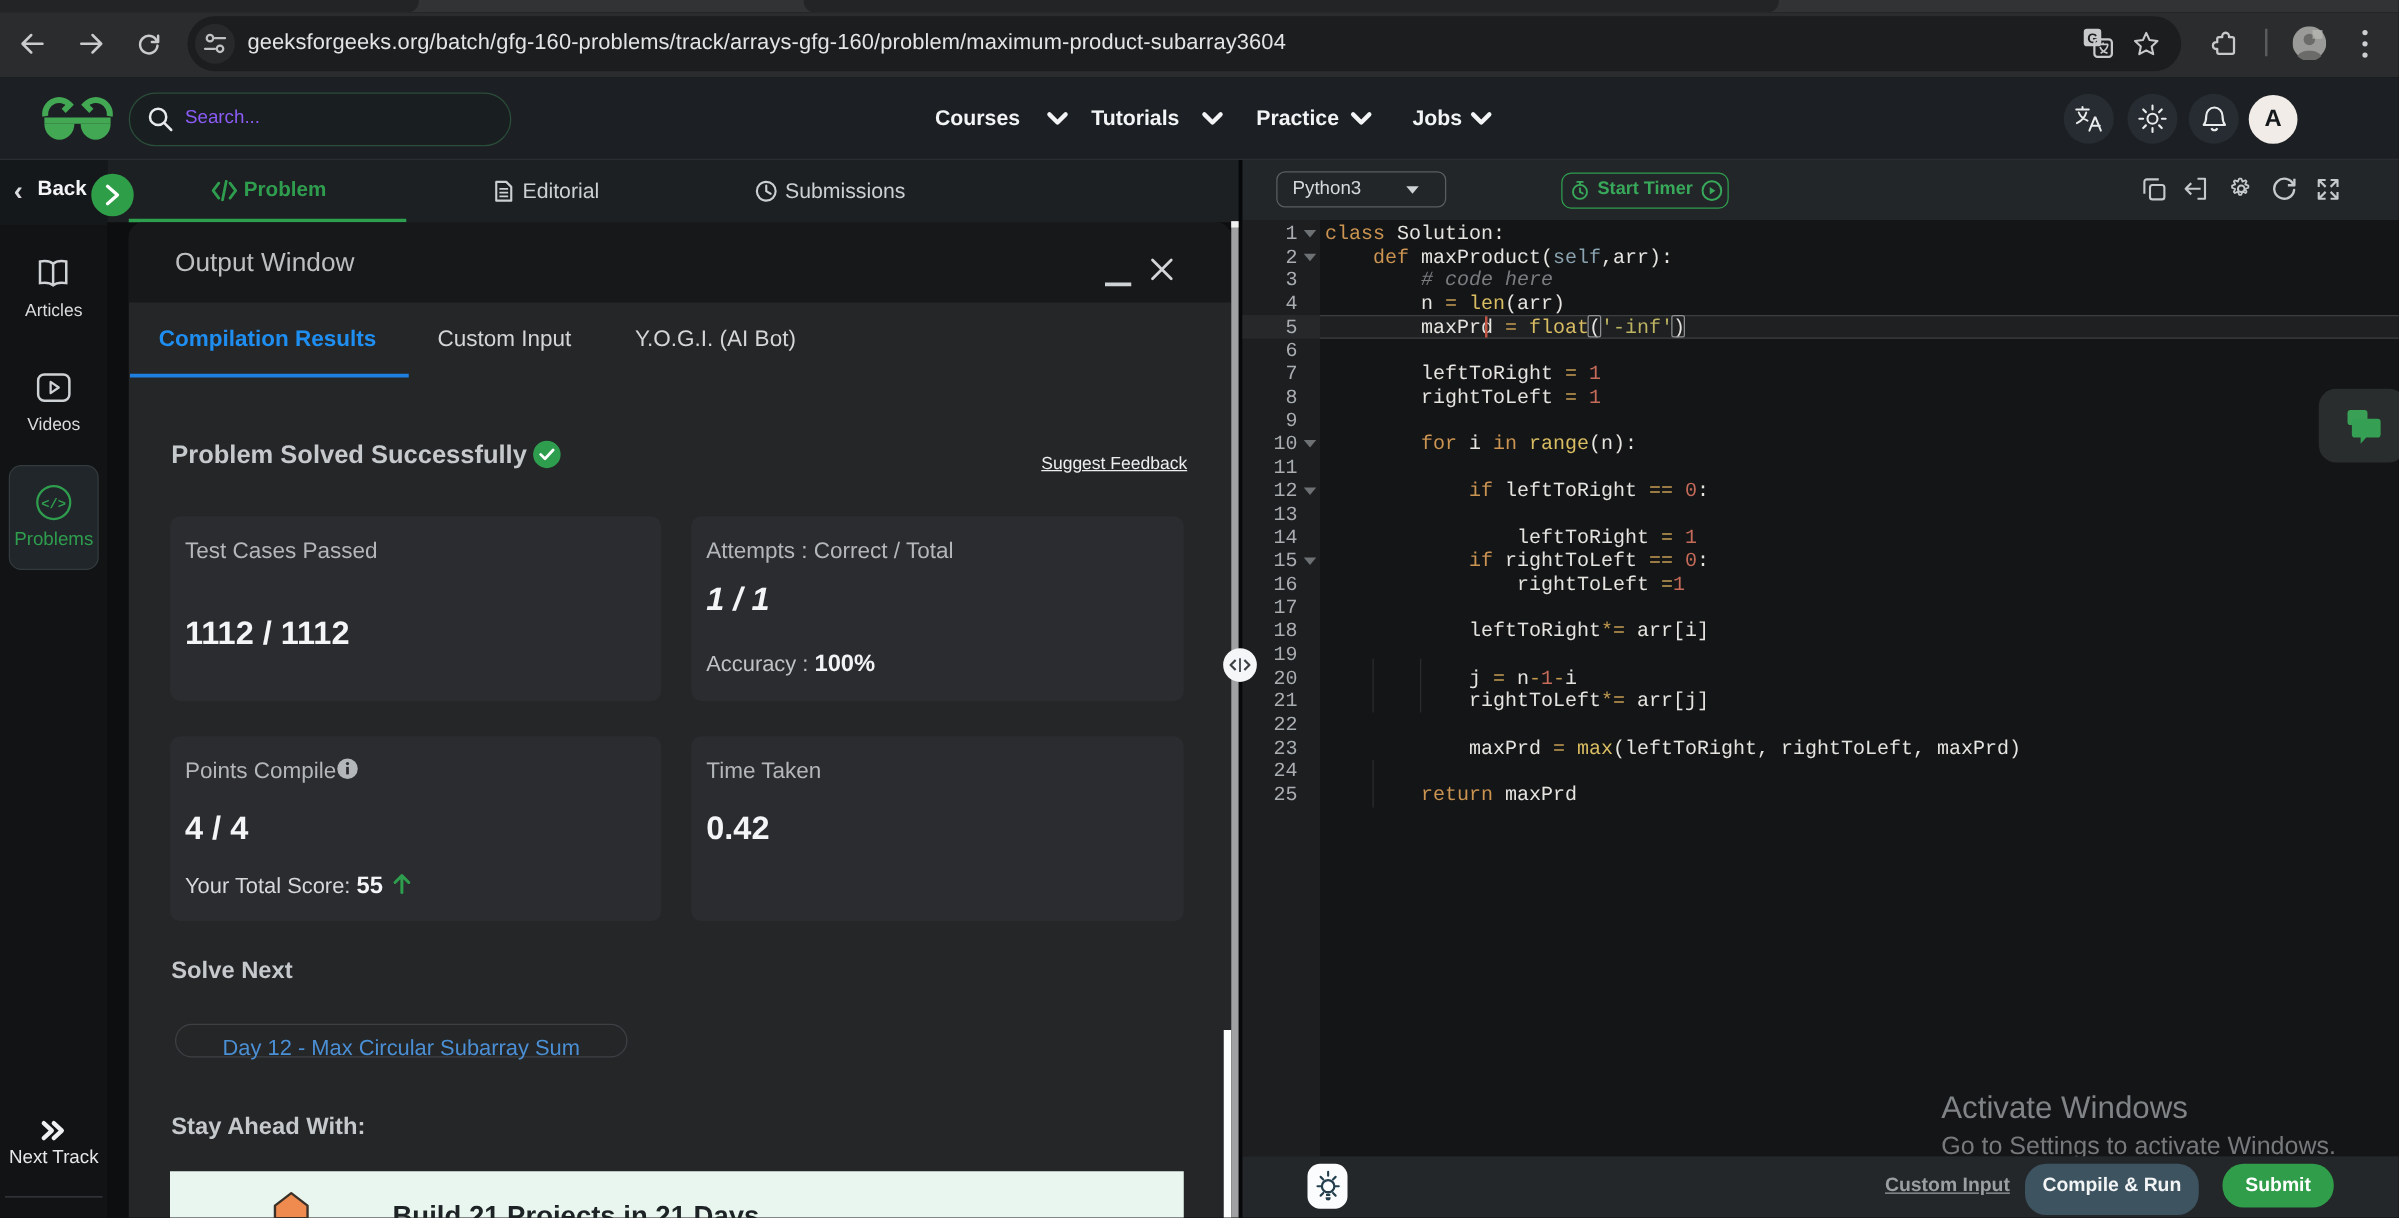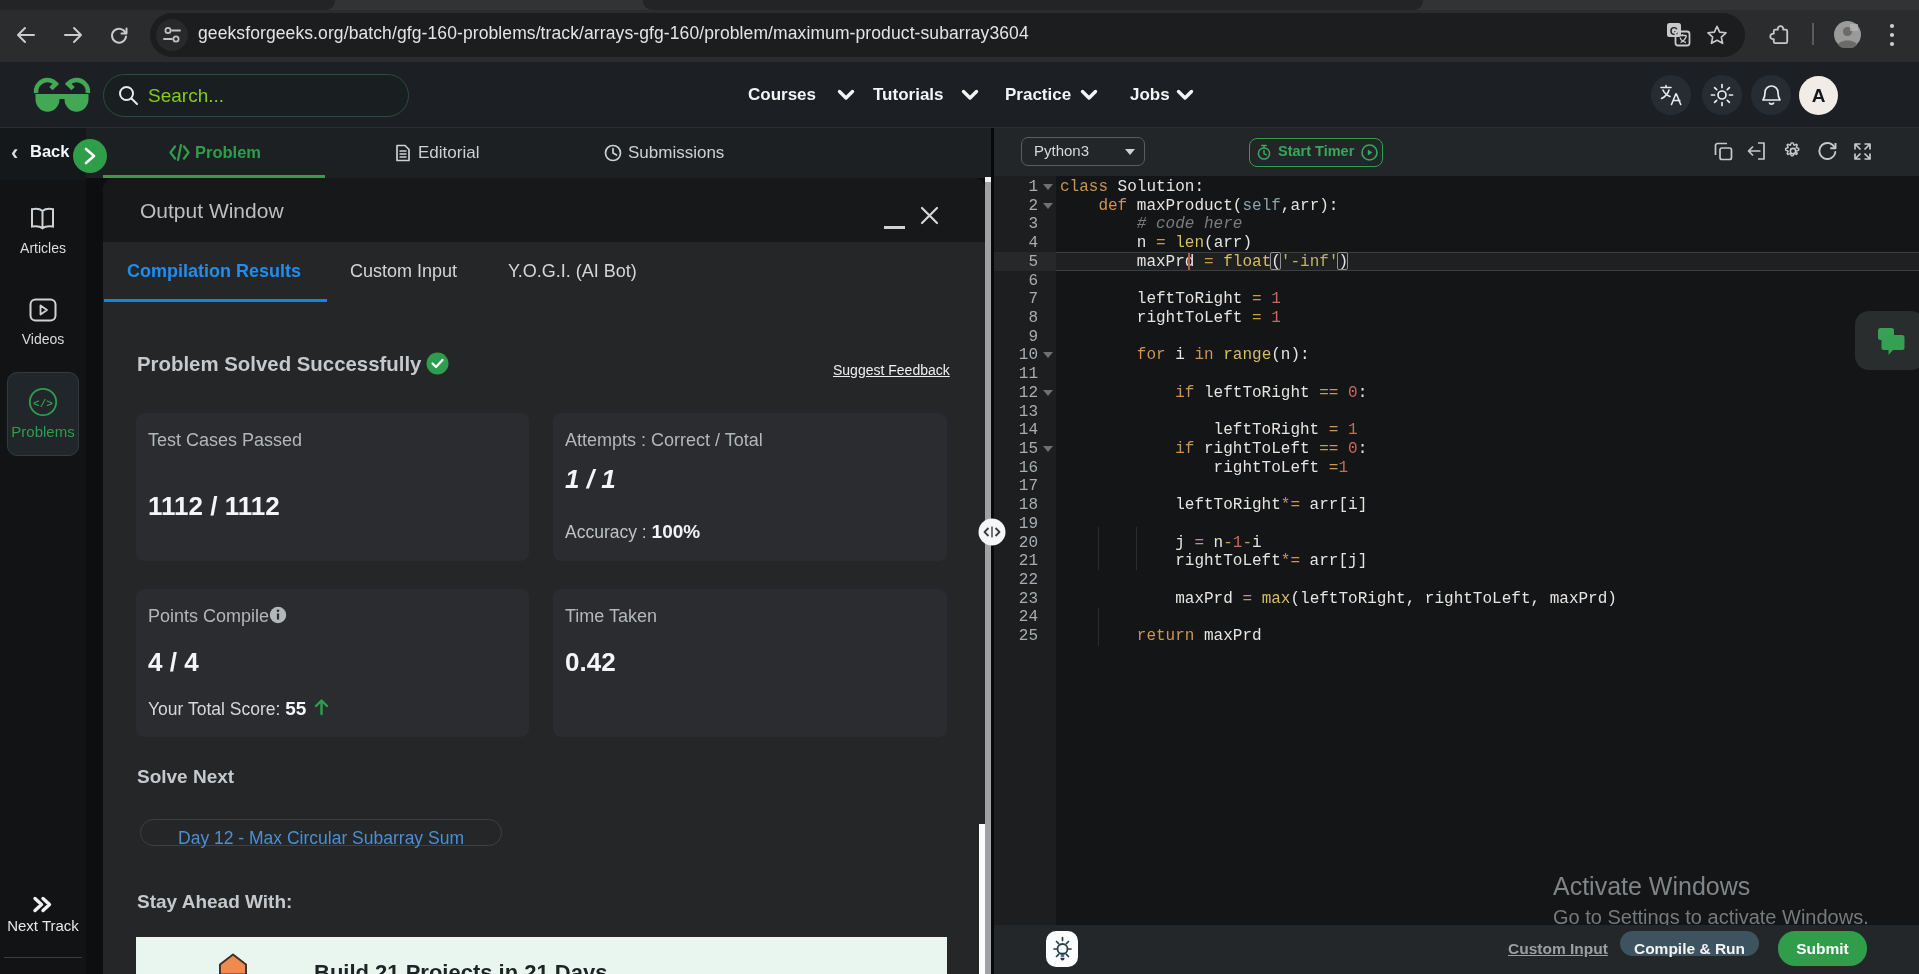--- a/index.html
+++ b/index.html
@@ -13,21 +13,21 @@
   .darktab { position:absolute; top:0; height:10px; background:#232426; border-radius:0 0 9px 9px; }
   #toolbar { left:0; top:10px; width:1919px; height:52px; background:#2b2c2e; }
   #urlpill { left:150px; top:13px; width:1595px; height:44px; border-radius:22px; background:#1c1d1f; }
   #siteinfo { left:156px; top:19px; width:32px; height:32px; border-radius:50%; background:#28292b; }
   #urltext { left:198px; top:23px; font-size:17.5px; color:#e2e4e6; letter-spacing:0.1px; }
 
   
   #gfghead { left:0; top:62px; width:1919px; height:66px; background:#1c2024; border-bottom:1px solid #2a2e32; }
   #searchpill { left:103px; top:74px; width:306px; height:43px; border-radius:22px;
      border:1px solid #2b4d3a; background:#191e21; }
-  #searchtext { left:148px; top:85px; font-size:19px; color:#84cc16; }
+  #searchtext { left:148px; top:85px; font-size:15px; color:#8b5cf6; }
   .navitem { top:85px; font-size:17px; font-weight:600; color:#f2f4f5; }
   .hcircle { top:75px; width:40px; height:40px; border-radius:50%; background:#262c31; }
   #avatarA { left:1799px; top:76px; width:39px; height:39px; border-radius:50%; background:#f1ece7;
      text-align:center; line-height:39px; font-weight:700; font-size:19px; color:#15191c; }
 
   
   #rail { left:0; top:128px; width:86px; height:846px; background:#111314; }
   #backrow { left:0; top:128px; width:86px; height:52px; background:#15181b; }
   #backchev { left:11px; top:140px; font-size:22px; color:#d9dbdd; font-weight:700; }
   #backtxt { left:30px; top:142px; font-size:16.5px; font-weight:700; color:#f4f5f6; }
@@ -76,21 +76,21 @@
   #banner { left:136px; top:937px; width:811px; height:37px; background:#e9f6ef; }
 
   
   #modalsb { left:979px; top:824px; width:6px; height:150px; background:#fcfdfd; }
   #outersb { left:985px; top:177px; width:6px; height:797px; background:#9fa1a2; }
   #outersbcap { left:985px; top:177px; width:6px; height:5px; background:#f0f1f1; }
   #blackdiv { left:991px; top:128px; width:3px; height:846px; background:#070809; }
 
   
   #rtoolbar { left:994px; top:128px; width:925px; height:48px; background:#232629; }
-  #langsel { left:1021px; top:137px; width:124px; height:29px; border:1px solid #5a5e60; border-radius:7px; }
+  #langsel { left:1021px; top:137px; width:136px; height:29px; border:1px solid #5a5e60; border-radius:7px; }
   #langsel span { position:absolute; left:12px; top:4px; font-size:15px; color:#d6d9db; }
   #langcaret { left:1125px; top:149px; width:0; height:0; border-left:5px solid transparent;
      border-right:5px solid transparent; border-top:6px solid #cfd2d4; }
   #timerbtn { left:1249px; top:138px; width:134px; height:29px; border:1.5px solid #2f9d4e; border-radius:8px; }
   #timertxt { left:1278px; top:143px; font-size:14.5px; font-weight:700; color:#38a85a; }
 
   #editor { left:994px; top:176px; width:925px; height:749px; background:#141516; }
   #gutter { left:994px; top:176px; width:62px; height:749px; background:#1c1e20; }
   .lnum { position:absolute; width:38px; text-align:right; font-family:"Liberation Mono", monospace;
      font-size:16px; color:#a9adaf; left:1000px; }
@@ -105,21 +105,21 @@
      border-top:1px solid #3c3e40; border-bottom:1px solid #3c3e40; }
   #activegutter { left:994px; top:251.5px; width:62px; height:19px; background:#26282a; }
   .brbox { position:absolute; top:252px; width:11px; height:18px; border:1px solid #8e9092; border-radius:2px; }
 
   #watermark1 { left:1553px; top:872px; font-size:25px; color:#808486; }
   #watermark2 { left:1553px; top:906px; font-size:20px; color:#777a7c; }
 
   #rbottom { left:994px; top:925px; width:925px; height:49px; background:#24272a; }
   #bulbbtn { left:1046px; top:931px; width:32px; height:36px; border-radius:10px; background:#fbfcfd; }
   #custominput { left:1508px; top:940px; font-size:15.5px; font-weight:700; color:#9b9fa2; text-decoration:underline; }
-  #compilebtn { left:1620px; top:931px; width:139px; height:25px; border-radius:17px; background:#3d5360;
+  #compilebtn { left:1620px; top:931px; width:139px; height:41px; border-radius:17px; background:#3d5360;
      text-align:center; line-height:35px; font-size:15.5px; font-weight:700; color:#f2f4f5; }
   #submitbtn { left:1778px; top:931px; width:89px; height:35px; border-radius:17px; background:#2f9d49;
      text-align:center; line-height:35px; font-size:15.5px; font-weight:700; color:#ffffff; }
 
   #chatbtn { left:1855px; top:311px; width:70px; height:59px; border-radius:14px; background:#292d2e; }
 </style>
 </head>
 <body>
 
 <div class="abs" id="tabstrip"></div>

